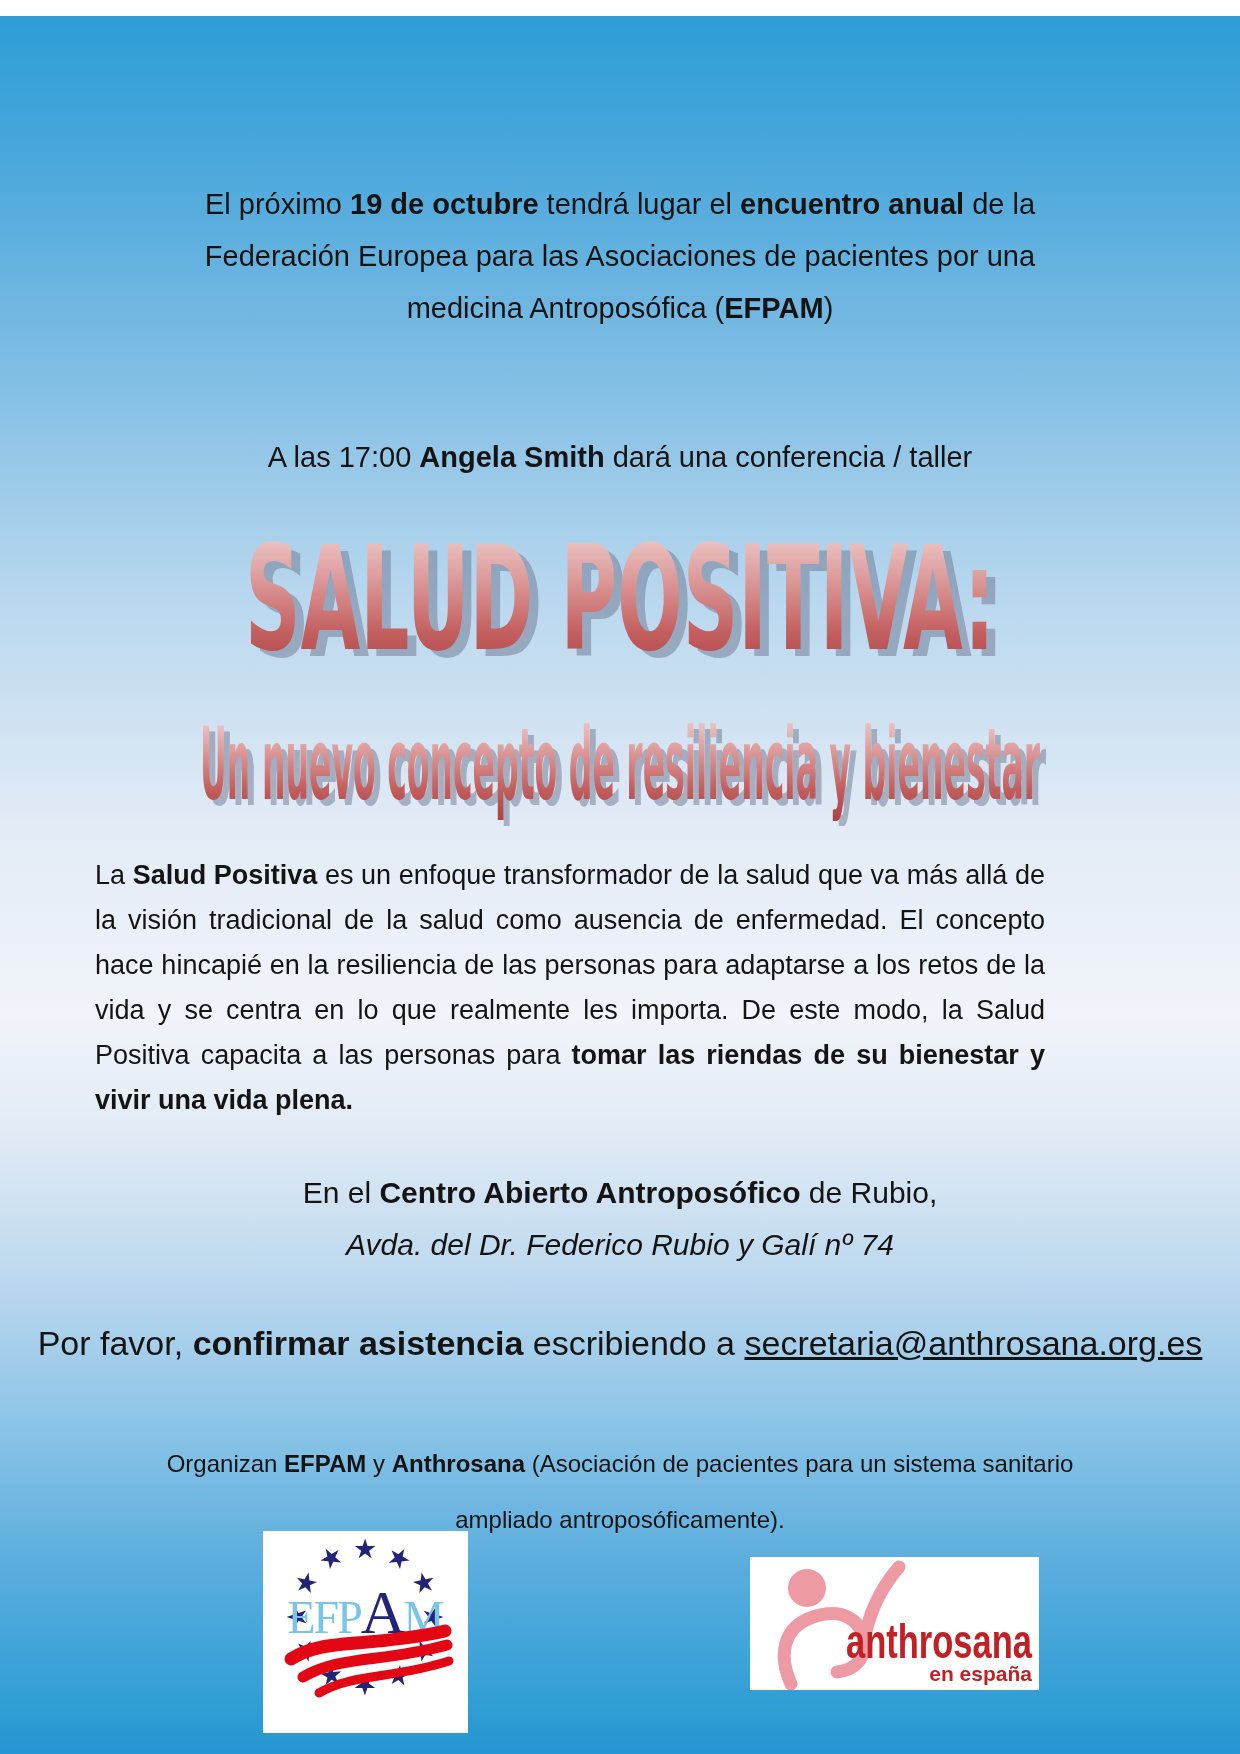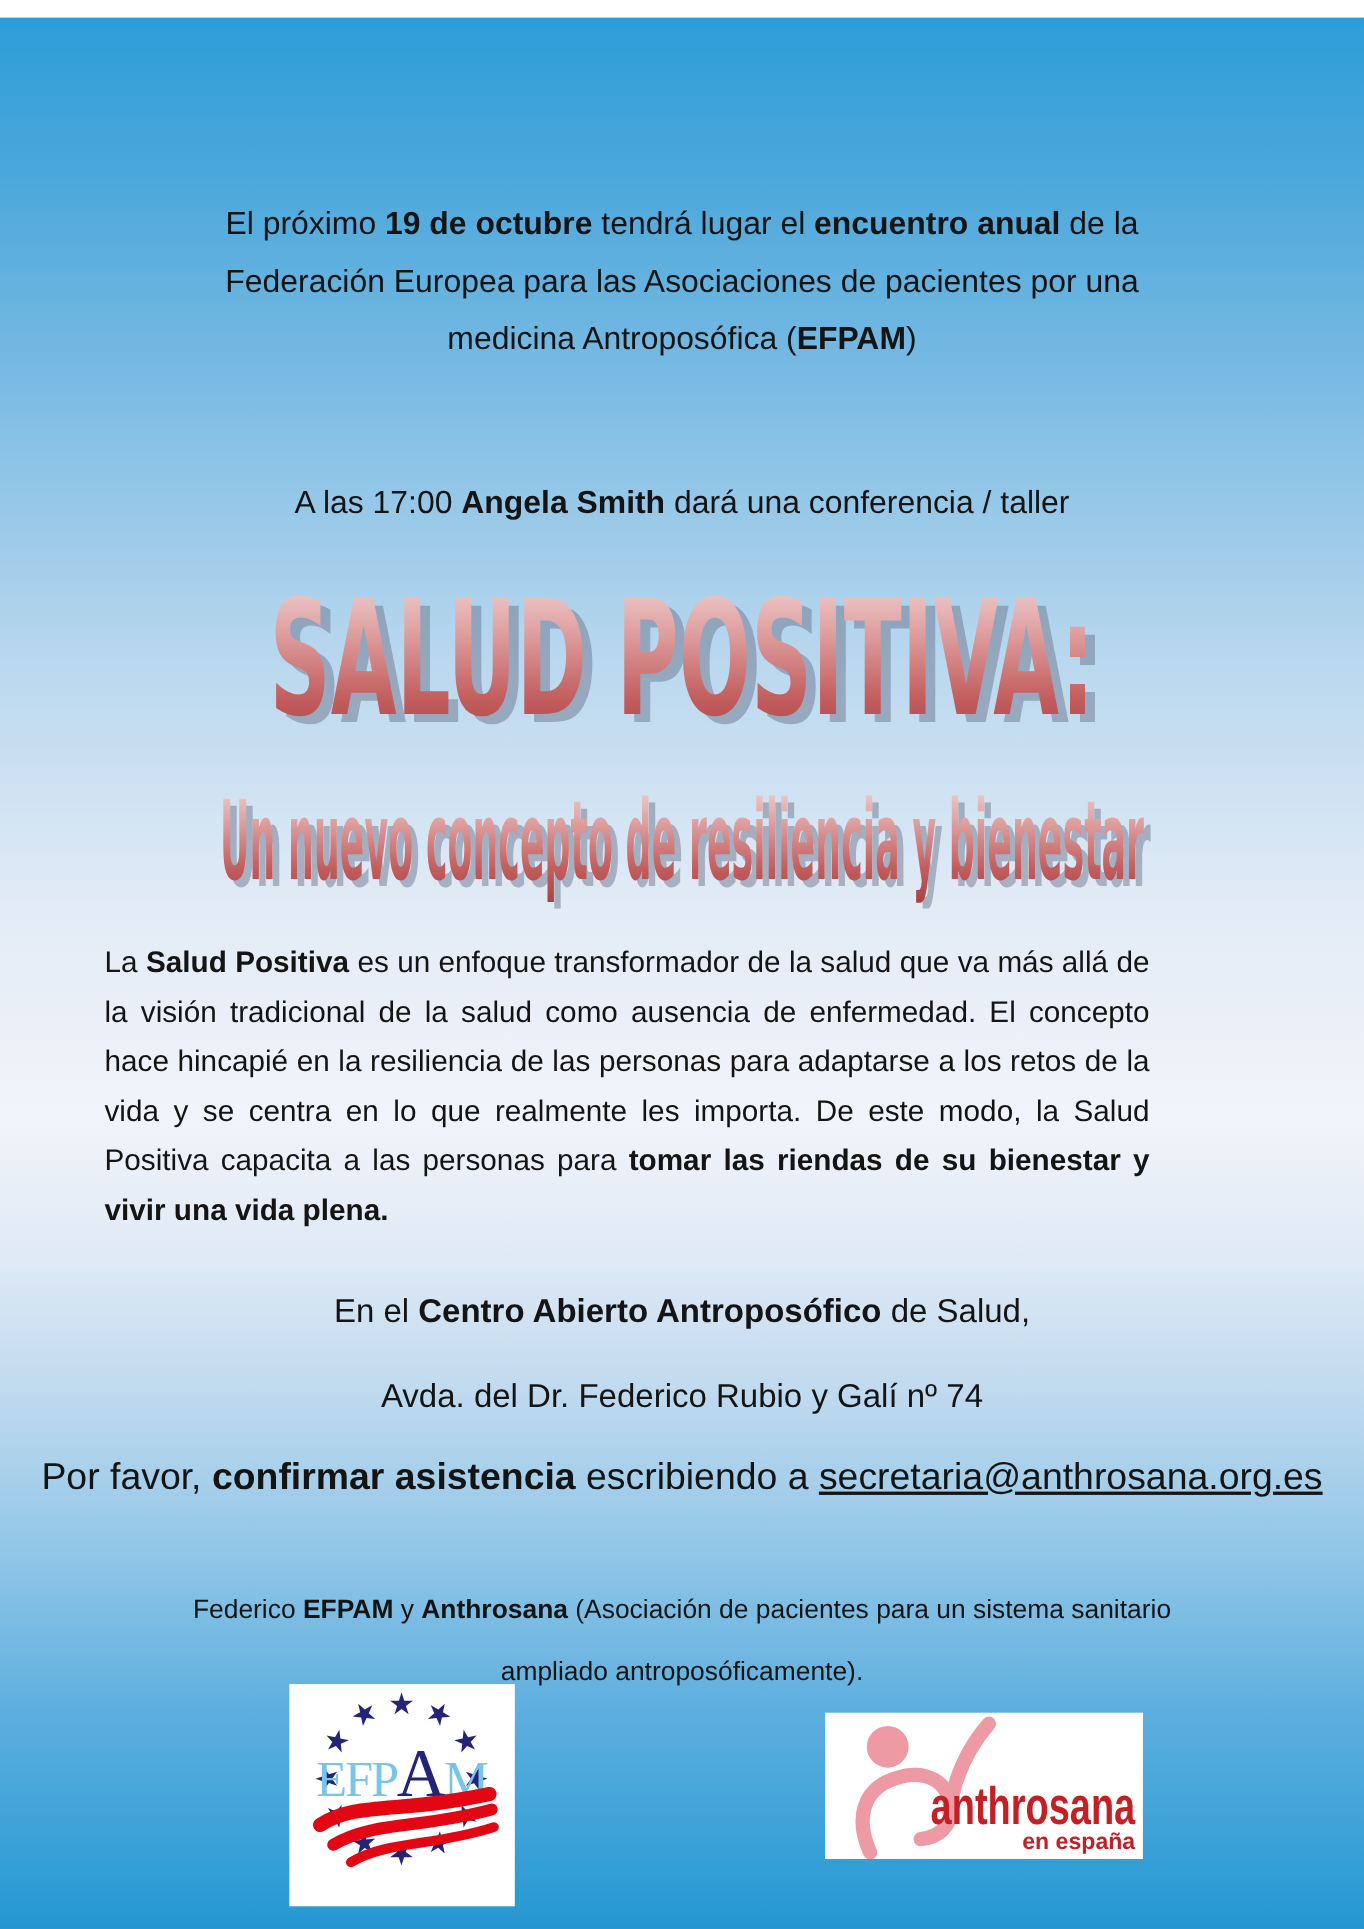--- a/index.html
+++ b/index.html
@@ -22,21 +22,21 @@
   .session{top:425px;font-size:29px;}
   .title-block{top:495px;height:150px;}
   .subtitle-block{top:680px;height:130px;}
   .display-text{font-family:"DejaVu Sans",sans-serif;font-weight:bold;}
   .shadow-text{fill:#6e7890;opacity:0.5;}
   .description{
     top:810px;left:95px;right:auto;width:950px;
     font-size:27px;line-height:45px;text-align:justify;
   }
   .venue{top:1160px;font-size:30px;}
-  .address{top:1237px;font-size:30px;}
+  .address{top:1212px;font-size:30px;font-style:italic;}
   .rsvp{top:1308px;font-size:34px;}
   .rsvp a{color:#141414;text-decoration:underline;cursor:pointer;}
   .organizers{top:1420px;font-size:24px;line-height:56px;}
   b{font-weight:bold;}
   .logo{position:absolute;background:#ffffff;}
   .logo svg{display:block;width:100%;height:100%;}
   .logo.efpam{left:263px;top:1515px;width:205px;height:202px;}
   .logo.anthrosana{left:750px;top:1541px;width:289px;height:133px;}
   .title-block svg,.subtitle-block svg{display:block;}
 </style>
@@ -70,28 +70,28 @@
 
   <div class="abs subtitle-block">
     <svg width="1240" height="130" viewBox="0 0 1240 130">
       <text class="display-text shadow-text" x="206" y="109" font-size="100" textLength="840" lengthAdjust="spacingAndGlyphs">Un nuevo concepto de resiliencia y bienestar</text>
       <text class="display-text" x="200" y="103" font-size="100" textLength="840" lengthAdjust="spacingAndGlyphs" fill="url(#titleGrad)">Un nuevo concepto de resiliencia y bienestar</text>
     </svg>
   </div>
 
   <p class="abs description"><span>La </span><b>Salud Positiva</b><span> es un enfoque transformador de la salud que va más allá de la visión tradicional de la salud como ausencia de enfermedad. El concepto hace hincapié en la resiliencia de las personas para adaptarse a los retos de la vida y se centra en lo que realmente les importa. De este modo, la Salud Positiva capacita a las personas para </span><b>tomar las riendas de su bienestar y vivir una vida plena.</b></p>
 
-  <div class="abs centered venue line"><span>En el </span><b>Centro Abierto Antroposófico</b><span> de Salud,</span></div>
+  <div class="abs centered venue line"><span>En el </span><b>Centro Abierto Antroposófico</b><span> de Rubio,</span></div>
 
   <div class="abs centered address line"><span>Avda. del Dr. Federico Rubio y Galí nº 74</span></div>
 
   <div class="abs centered rsvp line"><span>Por favor, </span><b>confirmar asistencia</b><span> escribiendo a </span><a>secretaria@anthrosana.org.es</a></div>
 
   <div class="abs centered organizers">
-    <div class="line"><span>Federico </span><b>EFPAM</b><span> y </span><b>Anthrosana</b><span> (Asociación de pacientes para un sistema sanitario</span></div>
+    <div class="line"><span>Organizan </span><b>EFPAM</b><span> y </span><b>Anthrosana</b><span> (Asociación de pacientes para un sistema sanitario</span></div>
     <div class="line"><span>ampliado antroposóficamente).</span></div>
   </div>
 
   <div class="logo efpam">
     <svg viewBox="0 0 205 202">
       <g font-family="DejaVu Sans, sans-serif" font-size="27" fill="#232377" text-anchor="middle">
         <text transform="translate(102 18)" x="0" y="9">★</text>
         <text transform="translate(136 27)  rotate(30)" x="0" y="9">★</text>
         <text transform="translate(161 52)  rotate(60)" x="0" y="9">★</text>
         <text transform="translate(170 86)  rotate(90)" x="0" y="9">★</text>

